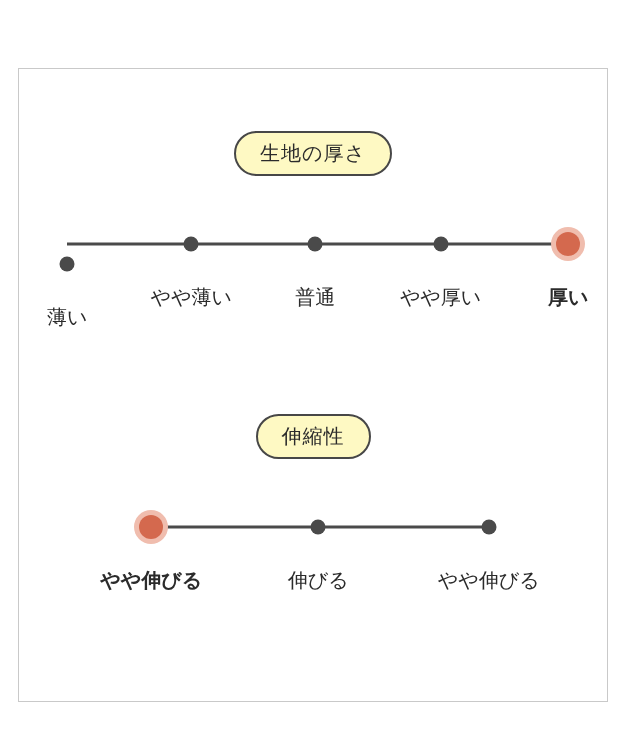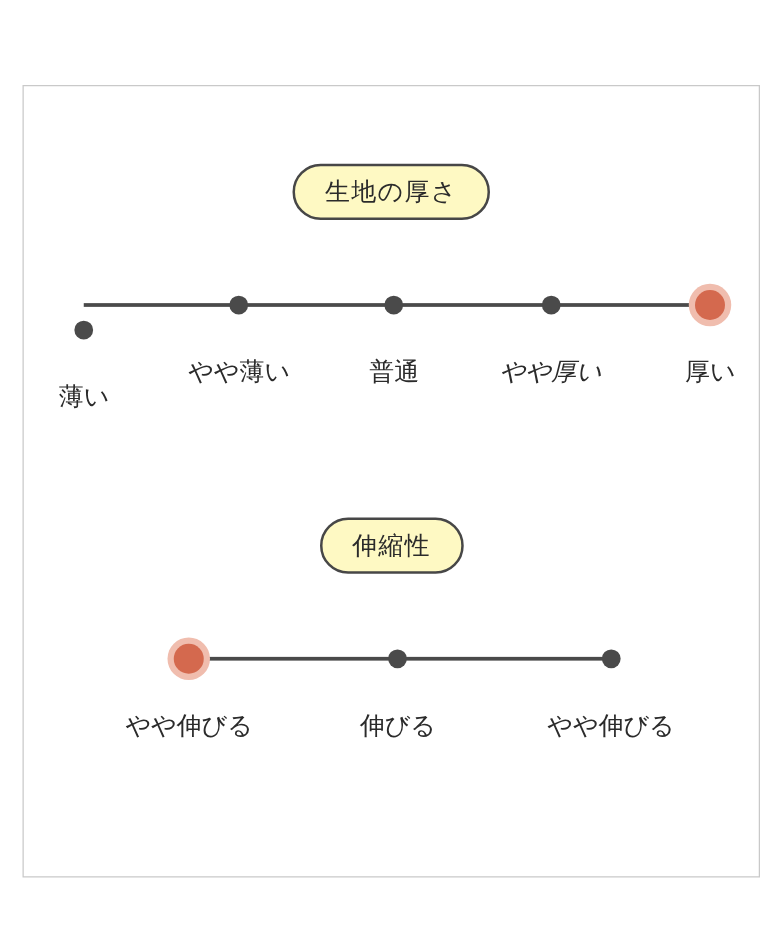--- a/index.html
+++ b/index.html
@@ -72,25 +72,25 @@
     margin-top:26px;
   }
   .lbl{
     position:absolute;
     top:0;
     transform:translateX(-50%);
     white-space:nowrap;
     font-size:20px;
     color:var(--text);
   }
-  .lbl.selected{font-weight:normal;}
+  .lbl.selected{font-weight:bold;}
   .s1 .pos-0{left:8.2%;margin-top:20px;}
   .s1 .pos-1{left:29.3%;text-align:center;}
   .s1 .pos-2{left:50.4%;}
-  .s1 .pos-3{left:71.7%;font-style:italic;}
+  .s1 .pos-3{left:71.7%;}
   .s1 .pos-4{left:93.4%;}
   .s2 .pos-0{left:22.5%;text-align:center;}
   .s2 .pos-1{left:50.9%;font-family:Liberation Mono, monospace;}
   .s2 .pos-2{left:79.9%;}
   .note{
     position:absolute;
     right:18px;
     bottom:30px;
     font-size:17px;
     color:var(--text);

